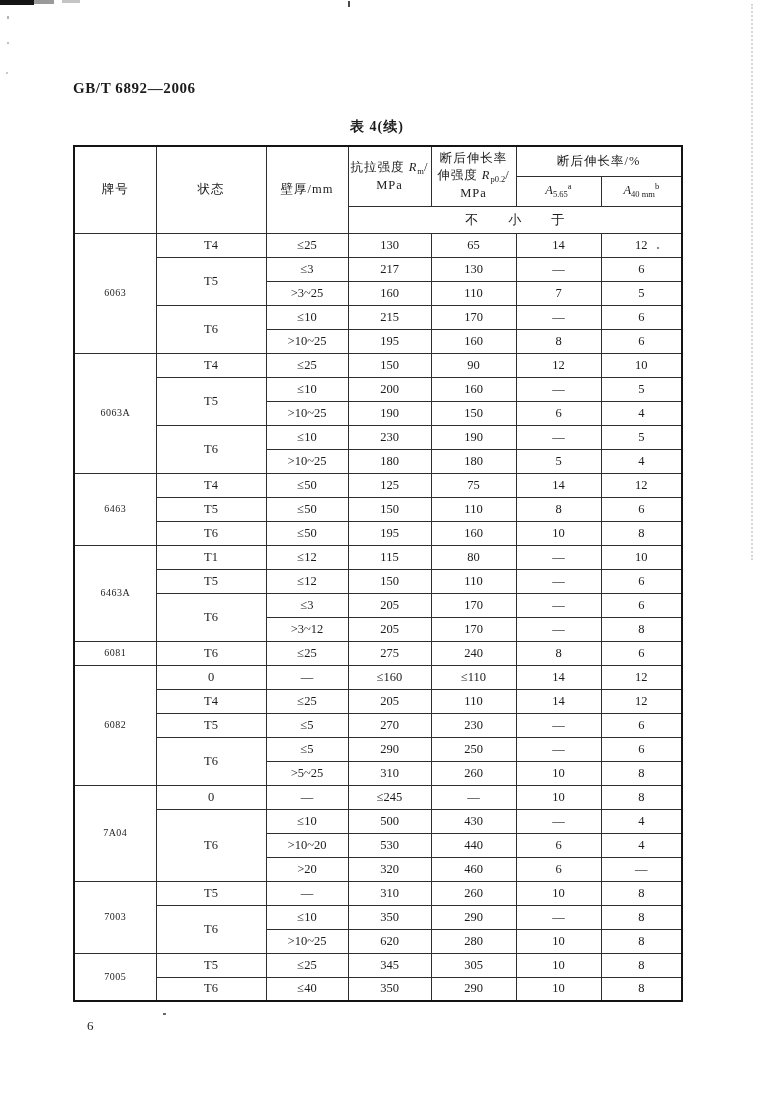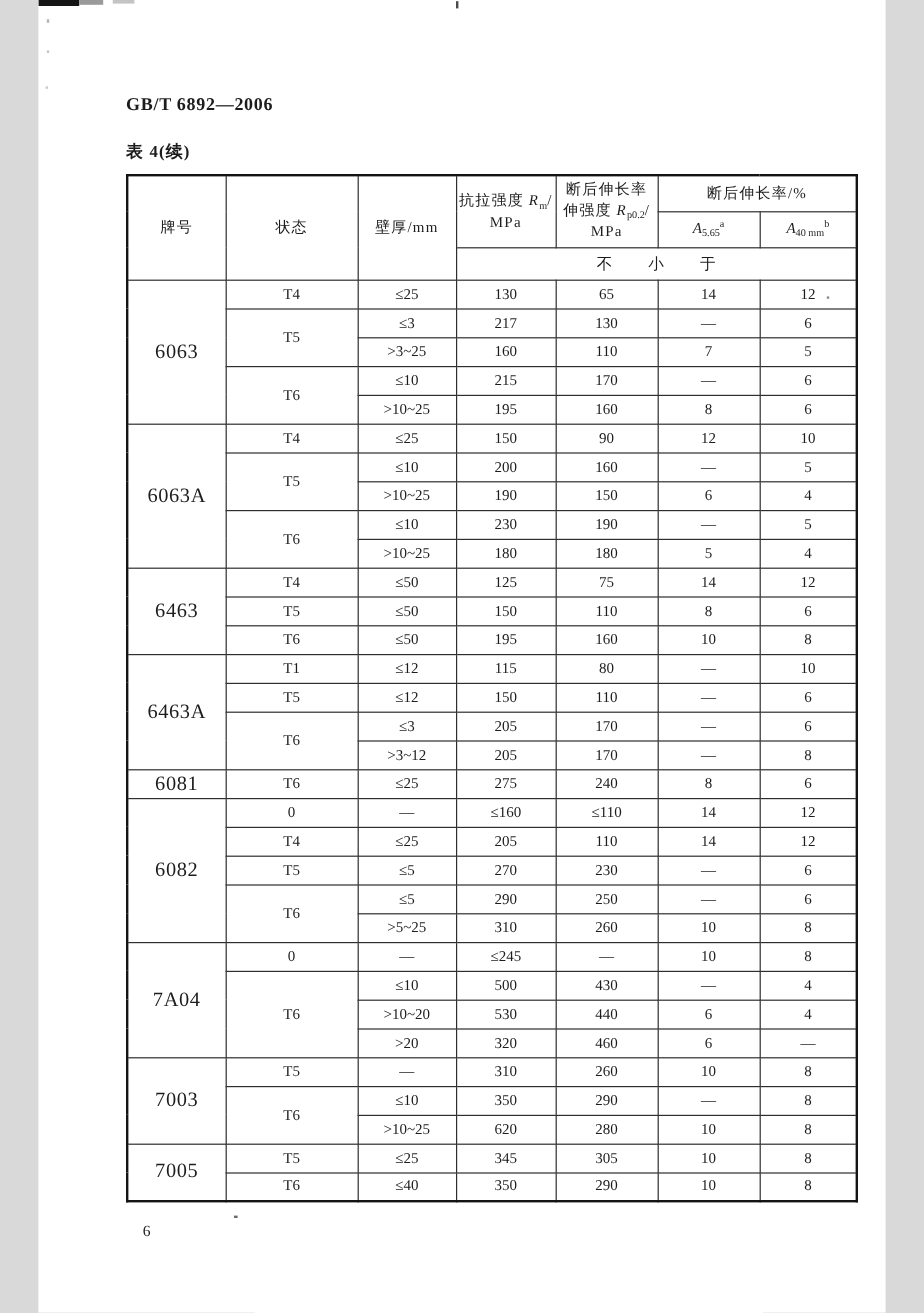--- a/index.html
+++ b/index.html
@@ -1,29 +1,29 @@
 <!DOCTYPE html>
 <html><head>
 <meta charset="utf-8">
 <style>
   html,body { margin:0; padding:0; background:#d9d9d9; }
   .page {
-    position:relative; width:706px; height:1094px; margin:0 auto;
+    position:relative; width:770px; height:1094px; margin:0 auto;
     background:#ffffff; overflow:hidden;
     font-family:"Liberation Serif","DejaVu Serif",serif;
     color:#1c1c1c;
   }
   .doc-number {
     position:absolute; left:73px; top:80px;
     font-size:15px; font-weight:bold; letter-spacing:0.6px;
     font-family:"Liberation Serif","DejaVu Serif",serif;
   }
   .table-title {
     position:absolute; left:73px; top:118px; width:608px;
-    text-align:left; font-size:14px; font-weight:bold; letter-spacing:1px;
+    text-align:center; font-size:14px; font-weight:bold; letter-spacing:1px;
   }
   table.spec {
     position:absolute; left:73px; top:145px; width:608px;
     border-collapse:collapse; table-layout:fixed;
     font-size:12.5px; color:#1c1c1c;
   }
   .spec th, .spec td {
     border:1px solid #2e2e2e; padding:0;
     text-align:center; vertical-align:middle;
     font-weight:normal; line-height:1.35;
@@ -31,21 +31,21 @@
   .spec { border:2px solid #141414; }
   tr.hrow1 { height:30px; }
   tr.hrow2 { height:30px; }
   tr.hrow3 { height:27px; }
   .spec tbody tr { height:24px; }
   .hd-cn { font-size:12.5px; letter-spacing:1px; }
   .it { font-style:italic; }
   .spec sub { font-size:8.5px; vertical-align:-3px; letter-spacing:0; }
   .spec sup { font-size:8.5px; vertical-align:5px; letter-spacing:0; }
   .min-clause { letter-spacing:30px; text-indent:30px; font-size:13px; }
-  .grade-cell { font-size:17px; letter-spacing:0.5px;margin-top:48px; }
+  .grade-cell { font-size:10px; letter-spacing:0.5px;margin-top:48px; }
   .temper-cell, .val-cell { font-size:12.5px; }
   .page-number { position:absolute; left:87px; top:1018px; font-size:13px; }
   
   .art { position:absolute; }
   .art-bar1 { left:0; top:0; width:34px; height:5px; background:#151515; }
   .art-bar2 { left:34px; top:0; width:20px; height:4px; background:#9a9a9a; }
   .art-bar3 { left:62px; top:0; width:18px; height:3px; background:#c4c4c4; }
   .art-tick-top { left:348px; top:1px; width:2px; height:6px; background:#4a4a4a; }
   .art-edge-dash { left:751px; top:4px; width:0; height:556px; border-left:2px dotted rgba(110,110,110,0.28); }
   .speck1 { left:7px; top:16px; width:2px; height:3px; background:#b5b5b5; }

